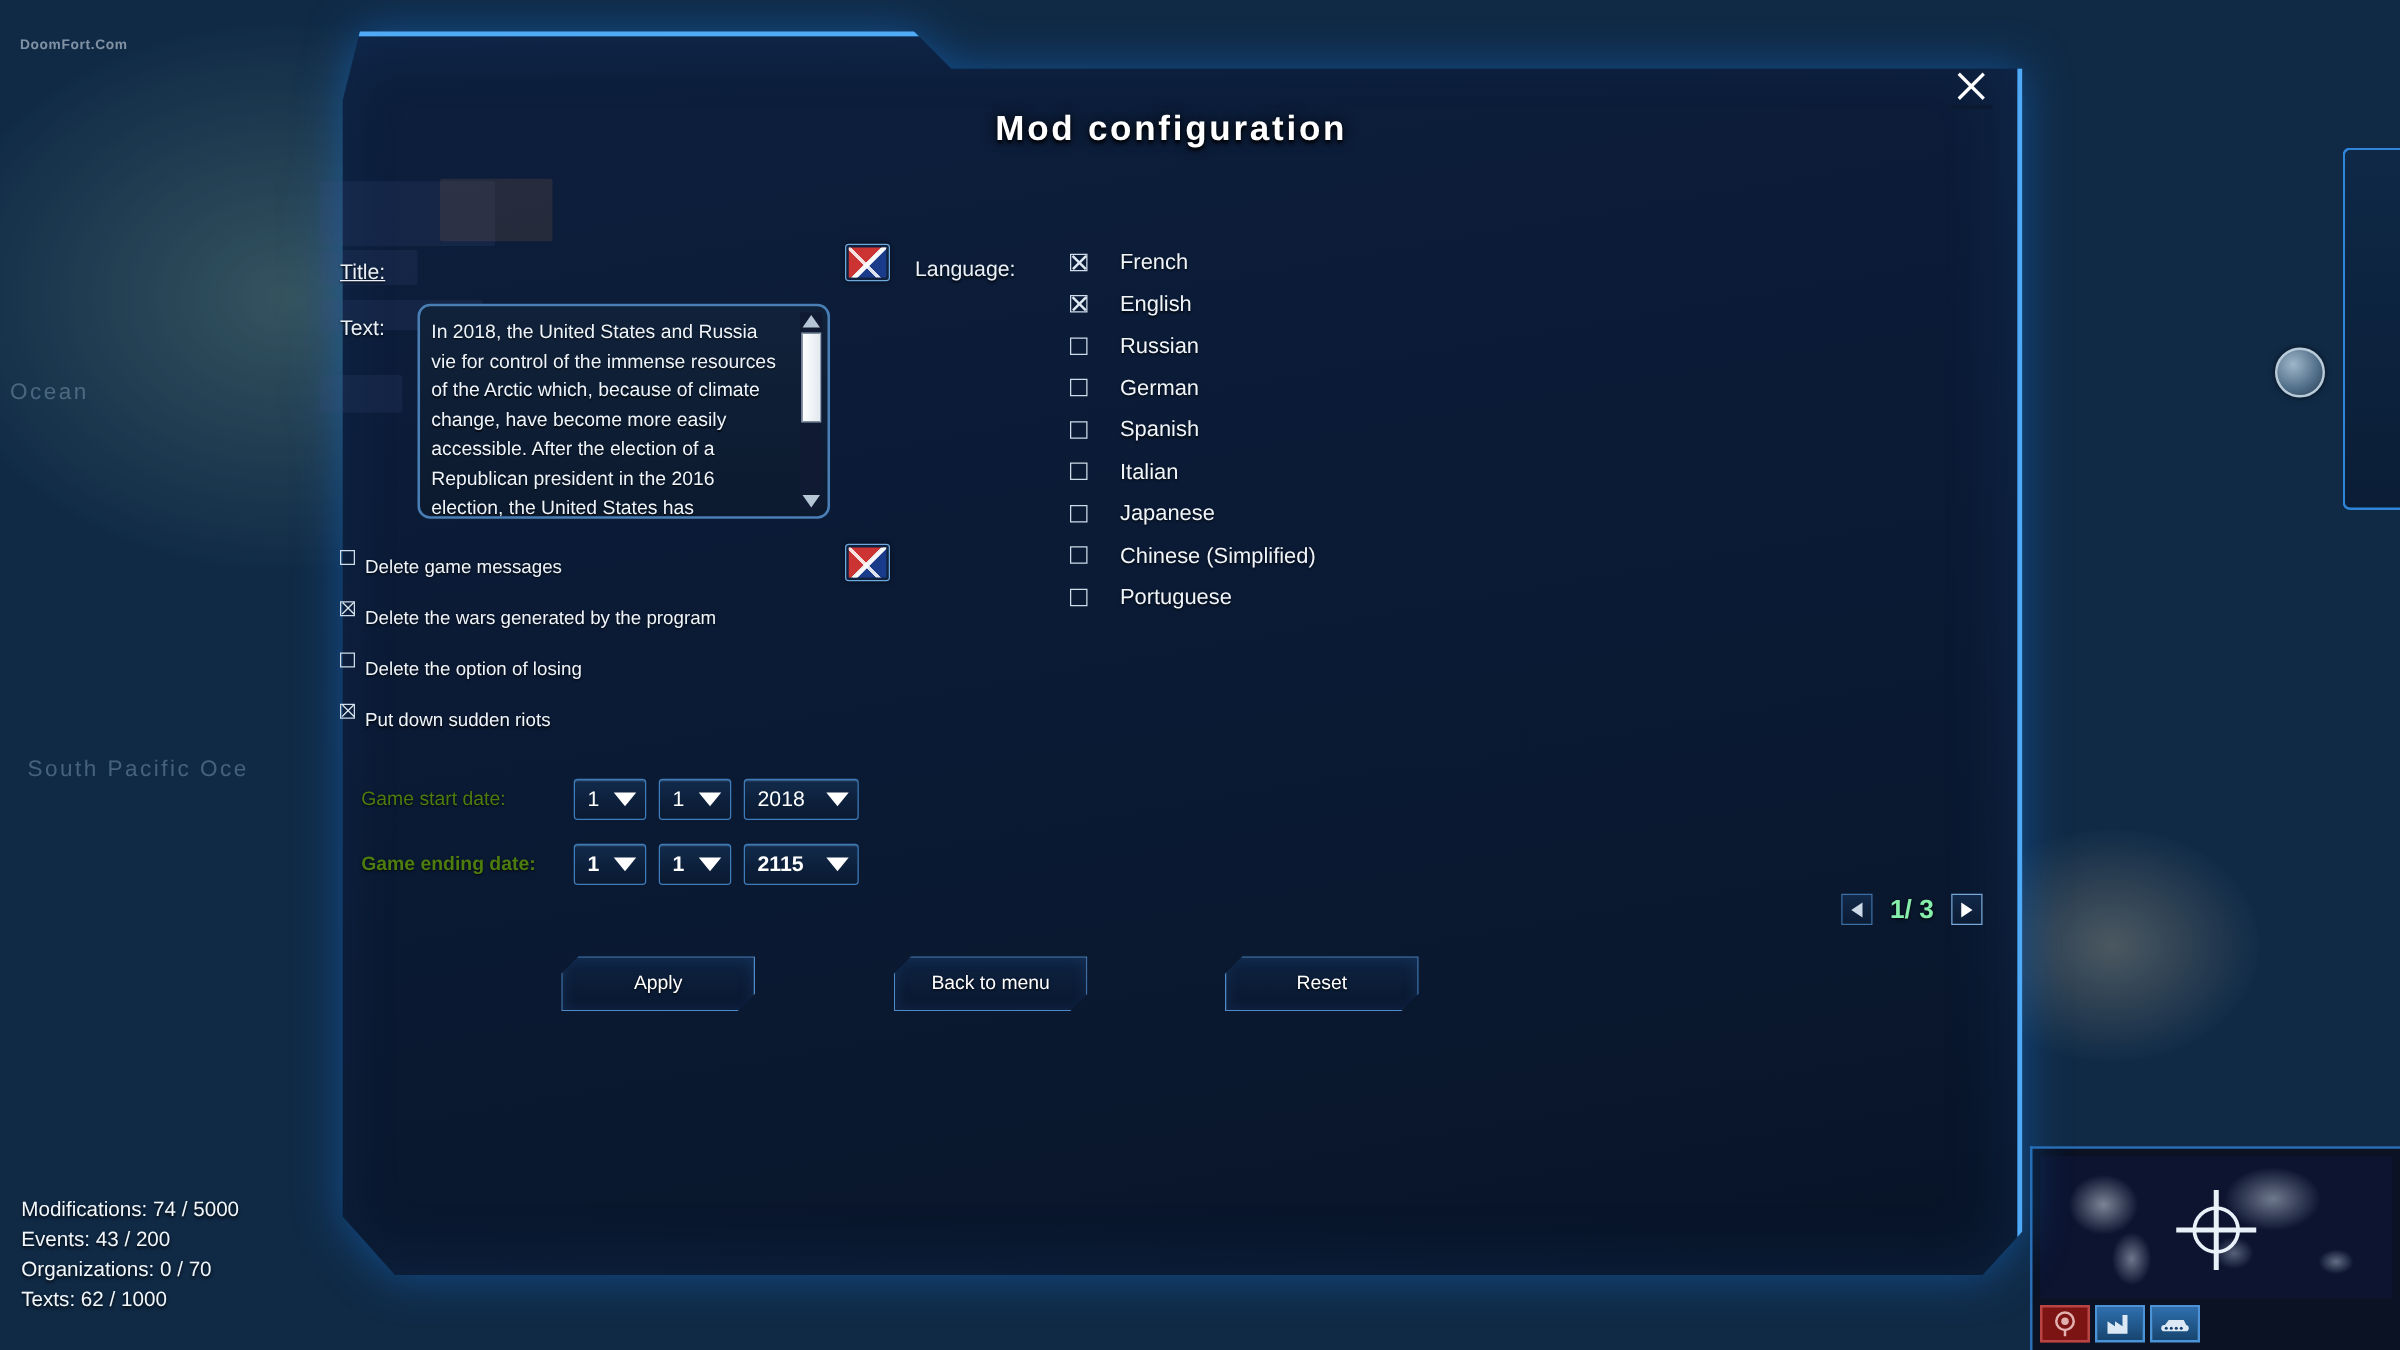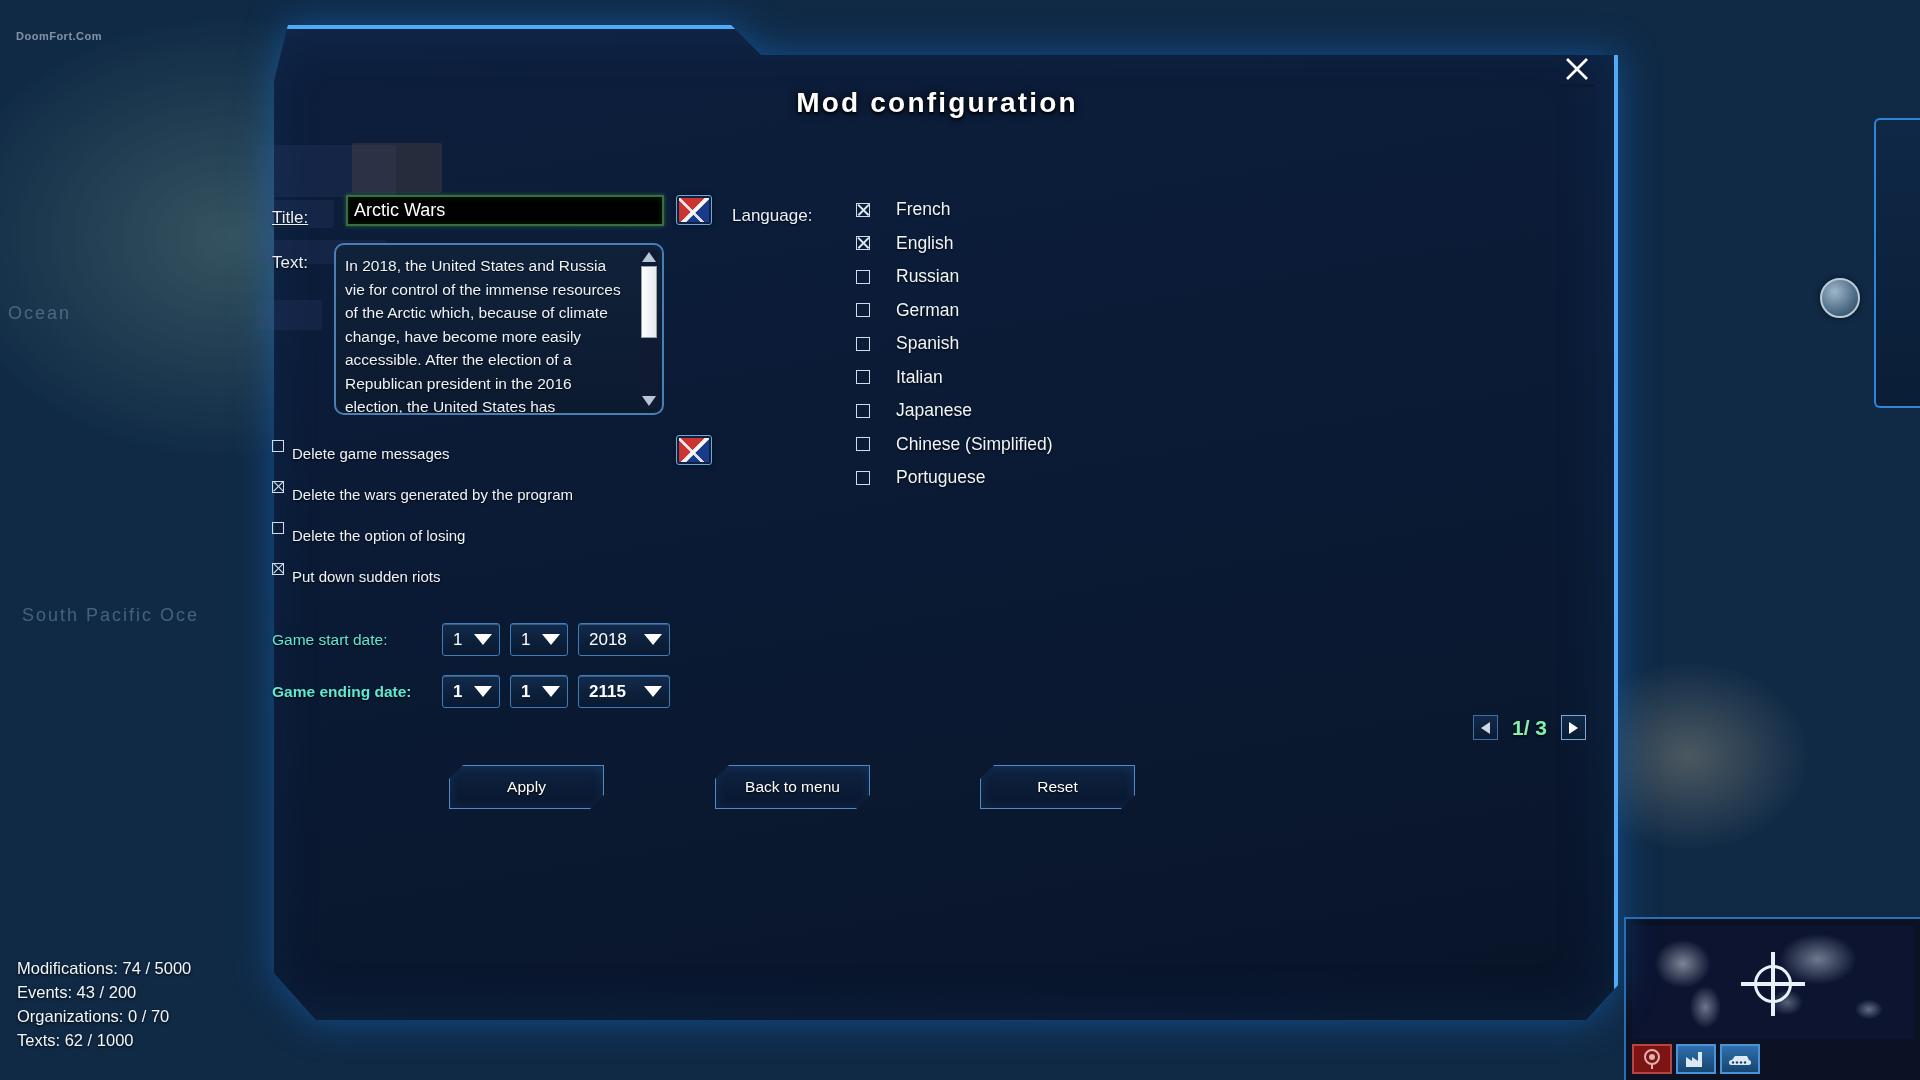--- a/index.html
+++ b/index.html
@@ -254,21 +254,21 @@
   }
   .cbx.small { width:12px; height:12px; border-width:1.5px; }
   .cbx.small.checked::before, .cbx.small.checked::after {
     left:-1px; top:4px; width:13px; height:1.4px;
   }
 
   
   .date-row { position:absolute; display:flex; align-items:center; }
   #date-start { left:16px; top:598px; }
   #date-end   { left:16px; top:650px;font-weight:bold; }
-  .date-label { color:#5eead4; font-size:15.5px; width:170px; text-shadow:0 1px 2px rgba(0,0,0,.9); }
+  .date-label { color:#4d7c0f; font-size:15.5px; width:170px; text-shadow:0 1px 2px rgba(0,0,0,.9);margin-left:17px; }
   .dd {
     height:33px; border:1px solid #3f7cba; border-radius:3px;
     background:linear-gradient(180deg,#122b4c,#0c1f3a 60%,#0a1a31);
     box-shadow: inset 0 1px 0 rgba(120,180,240,.35);
     display:flex; align-items:center; justify-content:space-between;
     padding:0 7px 0 10px;
     color:#ffffff; font-size:17px;
     cursor:pointer; margin-right:10px;
   }
   .dd.w-sm { width:58px; }
@@ -392,21 +392,20 @@
     <div id="title">Mod configuration</div>
 
     <div id="close-btn">
       <svg width="26" height="26" viewBox="0 0 26 26">
         <line x1="3" y1="3" x2="23" y2="23" stroke="#ffffff" stroke-width="2.6"></line>
         <line x1="23" y1="3" x2="3" y2="23" stroke="#ffffff" stroke-width="2.6"></line>
       </svg>
     </div>
 
     <div class="row-label" id="title-label">Title:</div>
-    <div id="title-input">Arctic Wars</div>
     <div class="flag-btn" id="flag-title">
       <div class="fl"></div>
         <div class="fl2"></div>
     </div>
 
     <div class="row-label" id="text-label">Text:</div>
     <div id="text-box">
       <div id="text-content">In 2018, the United States and Russia vie for control of the immense resources of the Arctic which, because of climate change, have become more easily accessible. After the election of a Republican president in the 2016 election, the United States has established additional military bases on the west coast of</div>
       <div id="text-scrollbar">
         <div class="sb-arrow up">

